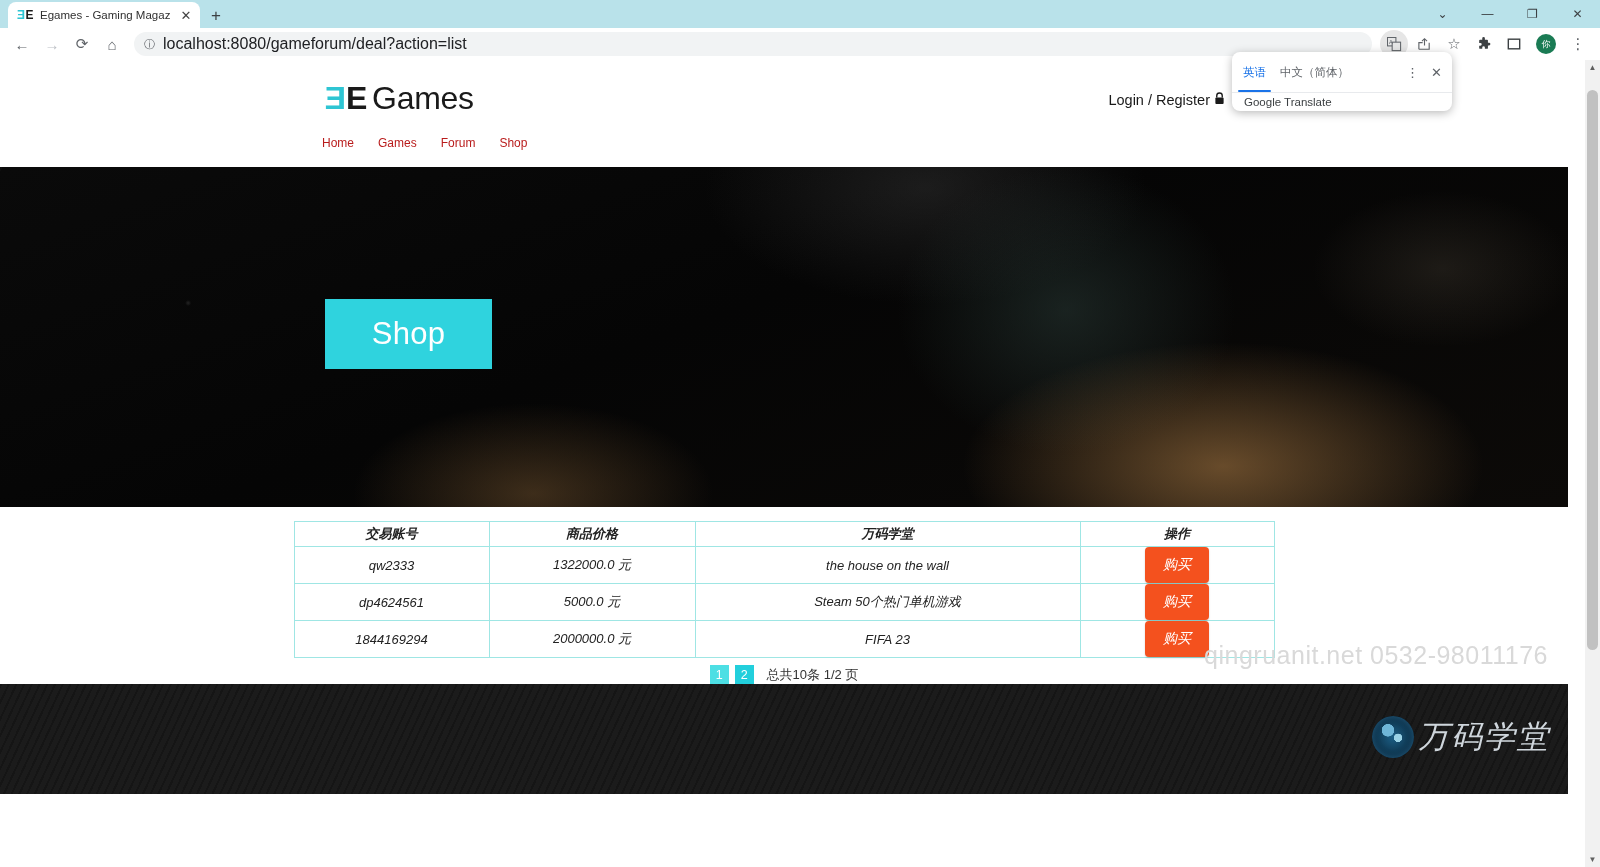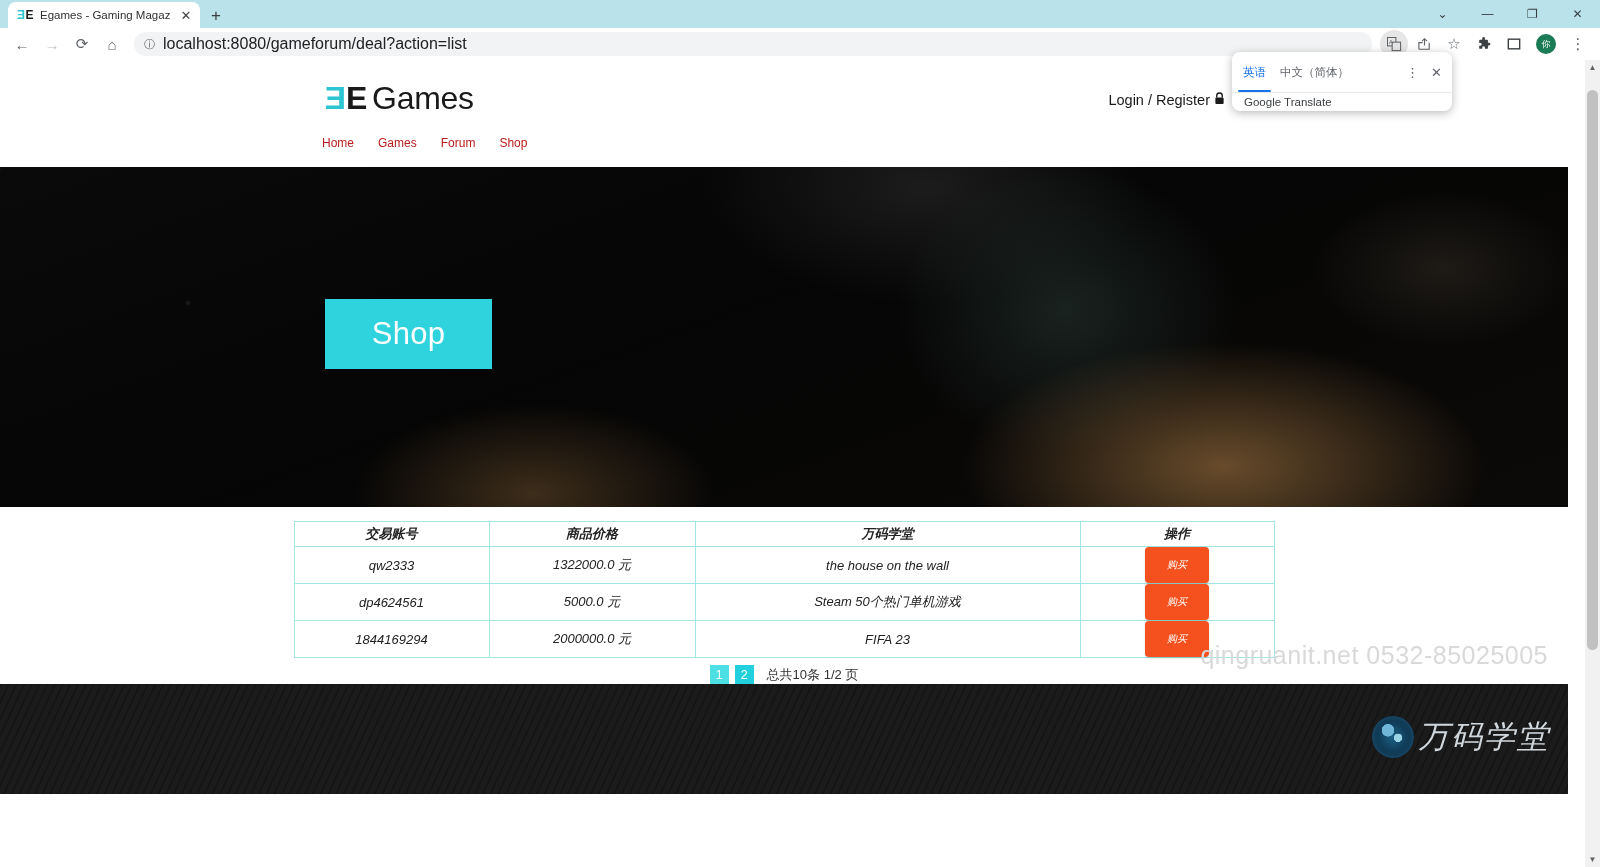--- a/index.html
+++ b/index.html
@@ -150,21 +150,21 @@
   table.deal th { height: 25px; font-weight: 700; font-size: 13px; }
   table.deal td { height: 37px; }
   .col-acct { width: 195px; }
   .col-price { width: 206px; }
   .col-detail { width: 385px; }
   .col-action { width: 194px; }
   .buy-cell { position: relative; }
   .buy-btn {
     position: absolute; left: 50%; top: 50%; transform: translate(-50%,-50%);
     width: 64px; height: 36px; background: #f4511e; color: #ffffff;
-    border: none; border-radius: 4px; font-size: 10px;
+    border: none; border-radius: 4px; font-size: 14px;
     font-family: "Liberation Sans", "DejaVu Sans", sans-serif;
     display: flex; align-items: center; justify-content: center;
     box-shadow: 0 1px 2px rgba(0,0,0,.18);
   }
 
   .pager {
     width: 980px; margin: 7px auto 0; display: flex; align-items: center;
     justify-content: center; gap: 6px; font-size: 13px; color: #333;
   }
   .pg {
@@ -362,21 +362,21 @@
         </table>
 
         <div class="pager">
           <span class="pg pg-1">1</span>
           <span class="pg pg-2">2</span>
           <span class="pg-info">总共10条 1/2 页</span>
         </div>
       </div>
 
       <div class="footer">
-        <div class="wm-text">qingruanit.net 0532-85025005</div>
+        <div class="wm-text">qingruanit.net 0532-98011176</div>
         <div class="brand">
           <div class="brand-globe"></div>
           <div class="brand-name">万码学堂</div>
         </div>
       </div>
 
     </div>
 
     <div class="scrollbar">
       <div class="scroll-arrow sa-top">▲</div>

